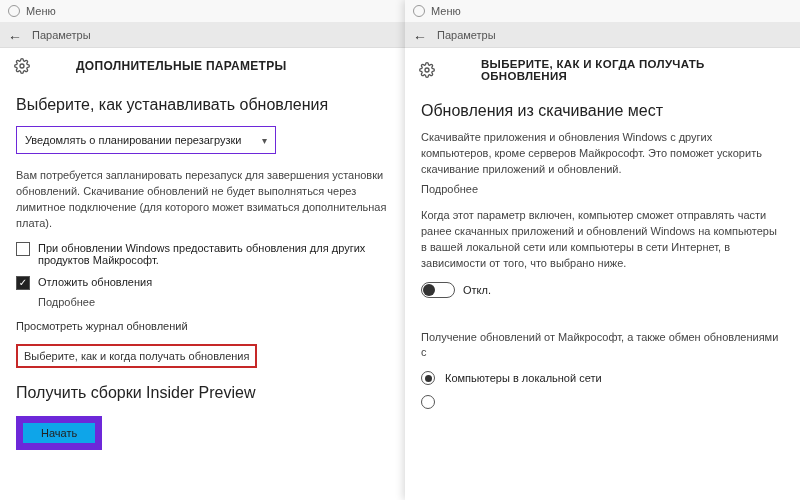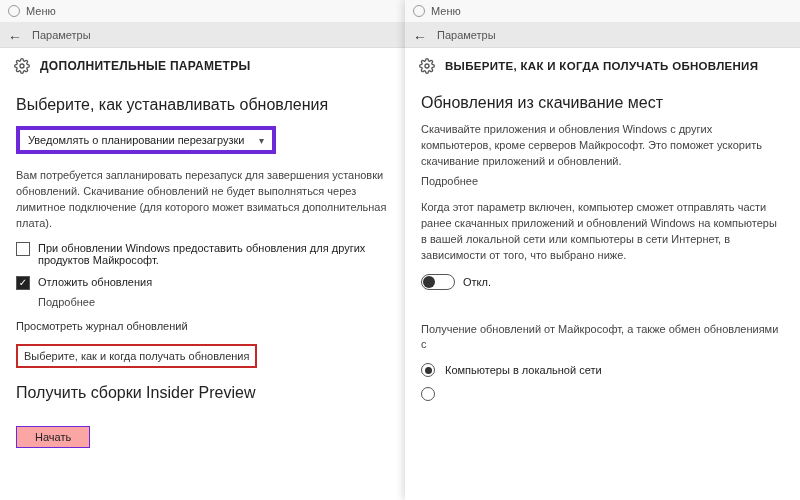--- a/index.html
+++ b/index.html
@@ -7,34 +7,34 @@
   .stage { position: relative; width: 740px; height: 500px; border-radius: 28px; }
   .pane { position: absolute; background: #fff; }
   .pane.left { left: 0; top: 0; width: 420px; height: 500px; }
   .pane.right { left: 405px; top: 0; width: 395px; height: 500px; box-shadow: -2px 0 8px rgba(0,0,0,0.15); }
   .titlebar { display: flex; align-items: center; height: 22px; padding: 0 8px; font-size: 11px; color: #555; background: #f8f8f8; }
   .titlebar .circ { width: 12px; height: 12px; border: 1px solid #999; border-radius: 50%; margin-right: 6px; }
   .navrow { display: flex; align-items: center; height: 26px; padding: 0 8px; background: #e9e9e9; font-size: 11px; color: #555; border-bottom: 1px solid #ddd; }
   .navrow .back { font-size: 14px; margin-right: 10px; color: #333; }
   .hdr { display: flex; align-items: center; padding: 10px 14px 6px; }
   .hdr .gear { width: 16px; height: 16px; margin-right: 10px; color: #555; }
-  .hdr-title { font-size: 12px; font-weight: 600; letter-spacing: .3px; }
+  .hdr-title { font-size: 12px; font-weight: 600; letter-spacing: .3px; margin-left: 36px; }
   .body { padding: 6px 16px 12px; overflow: hidden; }
   .section-title { font-size: 16px; margin: 10px 0 12px; font-weight: 400; }
-  .dropdown { display: flex; align-items: center; justify-content: space-between; width: 260px; height: 28px; border: 4px solid #6d28d9; padding: 0 8px; font-size: 11px; cursor: pointer; margin-bottom: 14px; }
+  .dropdown { display: flex; align-items: center; justify-content: space-between; width: 260px; height: 28px; border: 1px solid #6d28d9; padding: 0 8px; font-size: 11px; cursor: pointer; margin-bottom: 14px; }
   .dropdown .chev { font-size: 10px; color: #555; }
   .bodytext { font-size: 11px; color: #444; line-height: 1.45; margin: 6px 0; }
   .cb-row { display: flex; align-items: flex-start; font-size: 11px; margin: 10px 0; }
   .cb { width: 14px; height: 14px; border: 1px solid #555; margin-right: 8px; flex: 0 0 14px; display: flex; align-items: center; justify-content: center; font-size: 10px; }
   .cb.checked { background: #222; color: #fff; }
   .indent-link { font-size: 11px; color: #444; margin-left: 22px; margin-top: -4px; }
   .linktext { font-size: 11px; color: #333; margin: 12px 0; display: block; }
   .highlight { border: 2px solid #c62828; padding: 4px 6px; display: inline-block; }
   .sub-title { font-size: 16px; margin: 16px 0 8px; font-weight: 400; }
-  .btn { display: inline-block; border: 1px solid #6d28d9; background: #fca5a5; padding: 4px 18px; font-size: 11px; cursor: pointer; margin-top: 16px; }
+  .btn { display: inline-block; border: 7px solid #6d28d9; background: #0ea5e9; padding: 4px 18px; font-size: 11px; cursor: pointer; margin-top: 6px; }
   
   .r-section-title { font-size: 16px; margin: 14px 0 10px; font-weight: 400; }
   .toggle-row { display: flex; align-items: center; margin: 10px 0 32px; }
   .toggle { width: 34px; height: 16px; border: 1px solid #555; border-radius: 8px; position: relative; margin-right: 8px; cursor: pointer; }
   .toggle .knob { position: absolute; left: 1px; top: 1px; width: 12px; height: 12px; border-radius: 50%; background: #333; }
   .radio-row { display: flex; align-items: center; font-size: 11px; margin: 10px 0; }
   .radio { width: 14px; height: 14px; border: 1px solid #555; border-radius: 50%; margin-right: 10px; flex: 0 0 14px; display: flex; align-items: center; justify-content: center; cursor: pointer; }
   .radio.sel::after { content: ""; width: 7px; height: 7px; background: #333; border-radius: 50%; }
   .pane.right .body { padding-top: 0; }
   .pane.right .hdr-title { font-size: 11.5px; }

